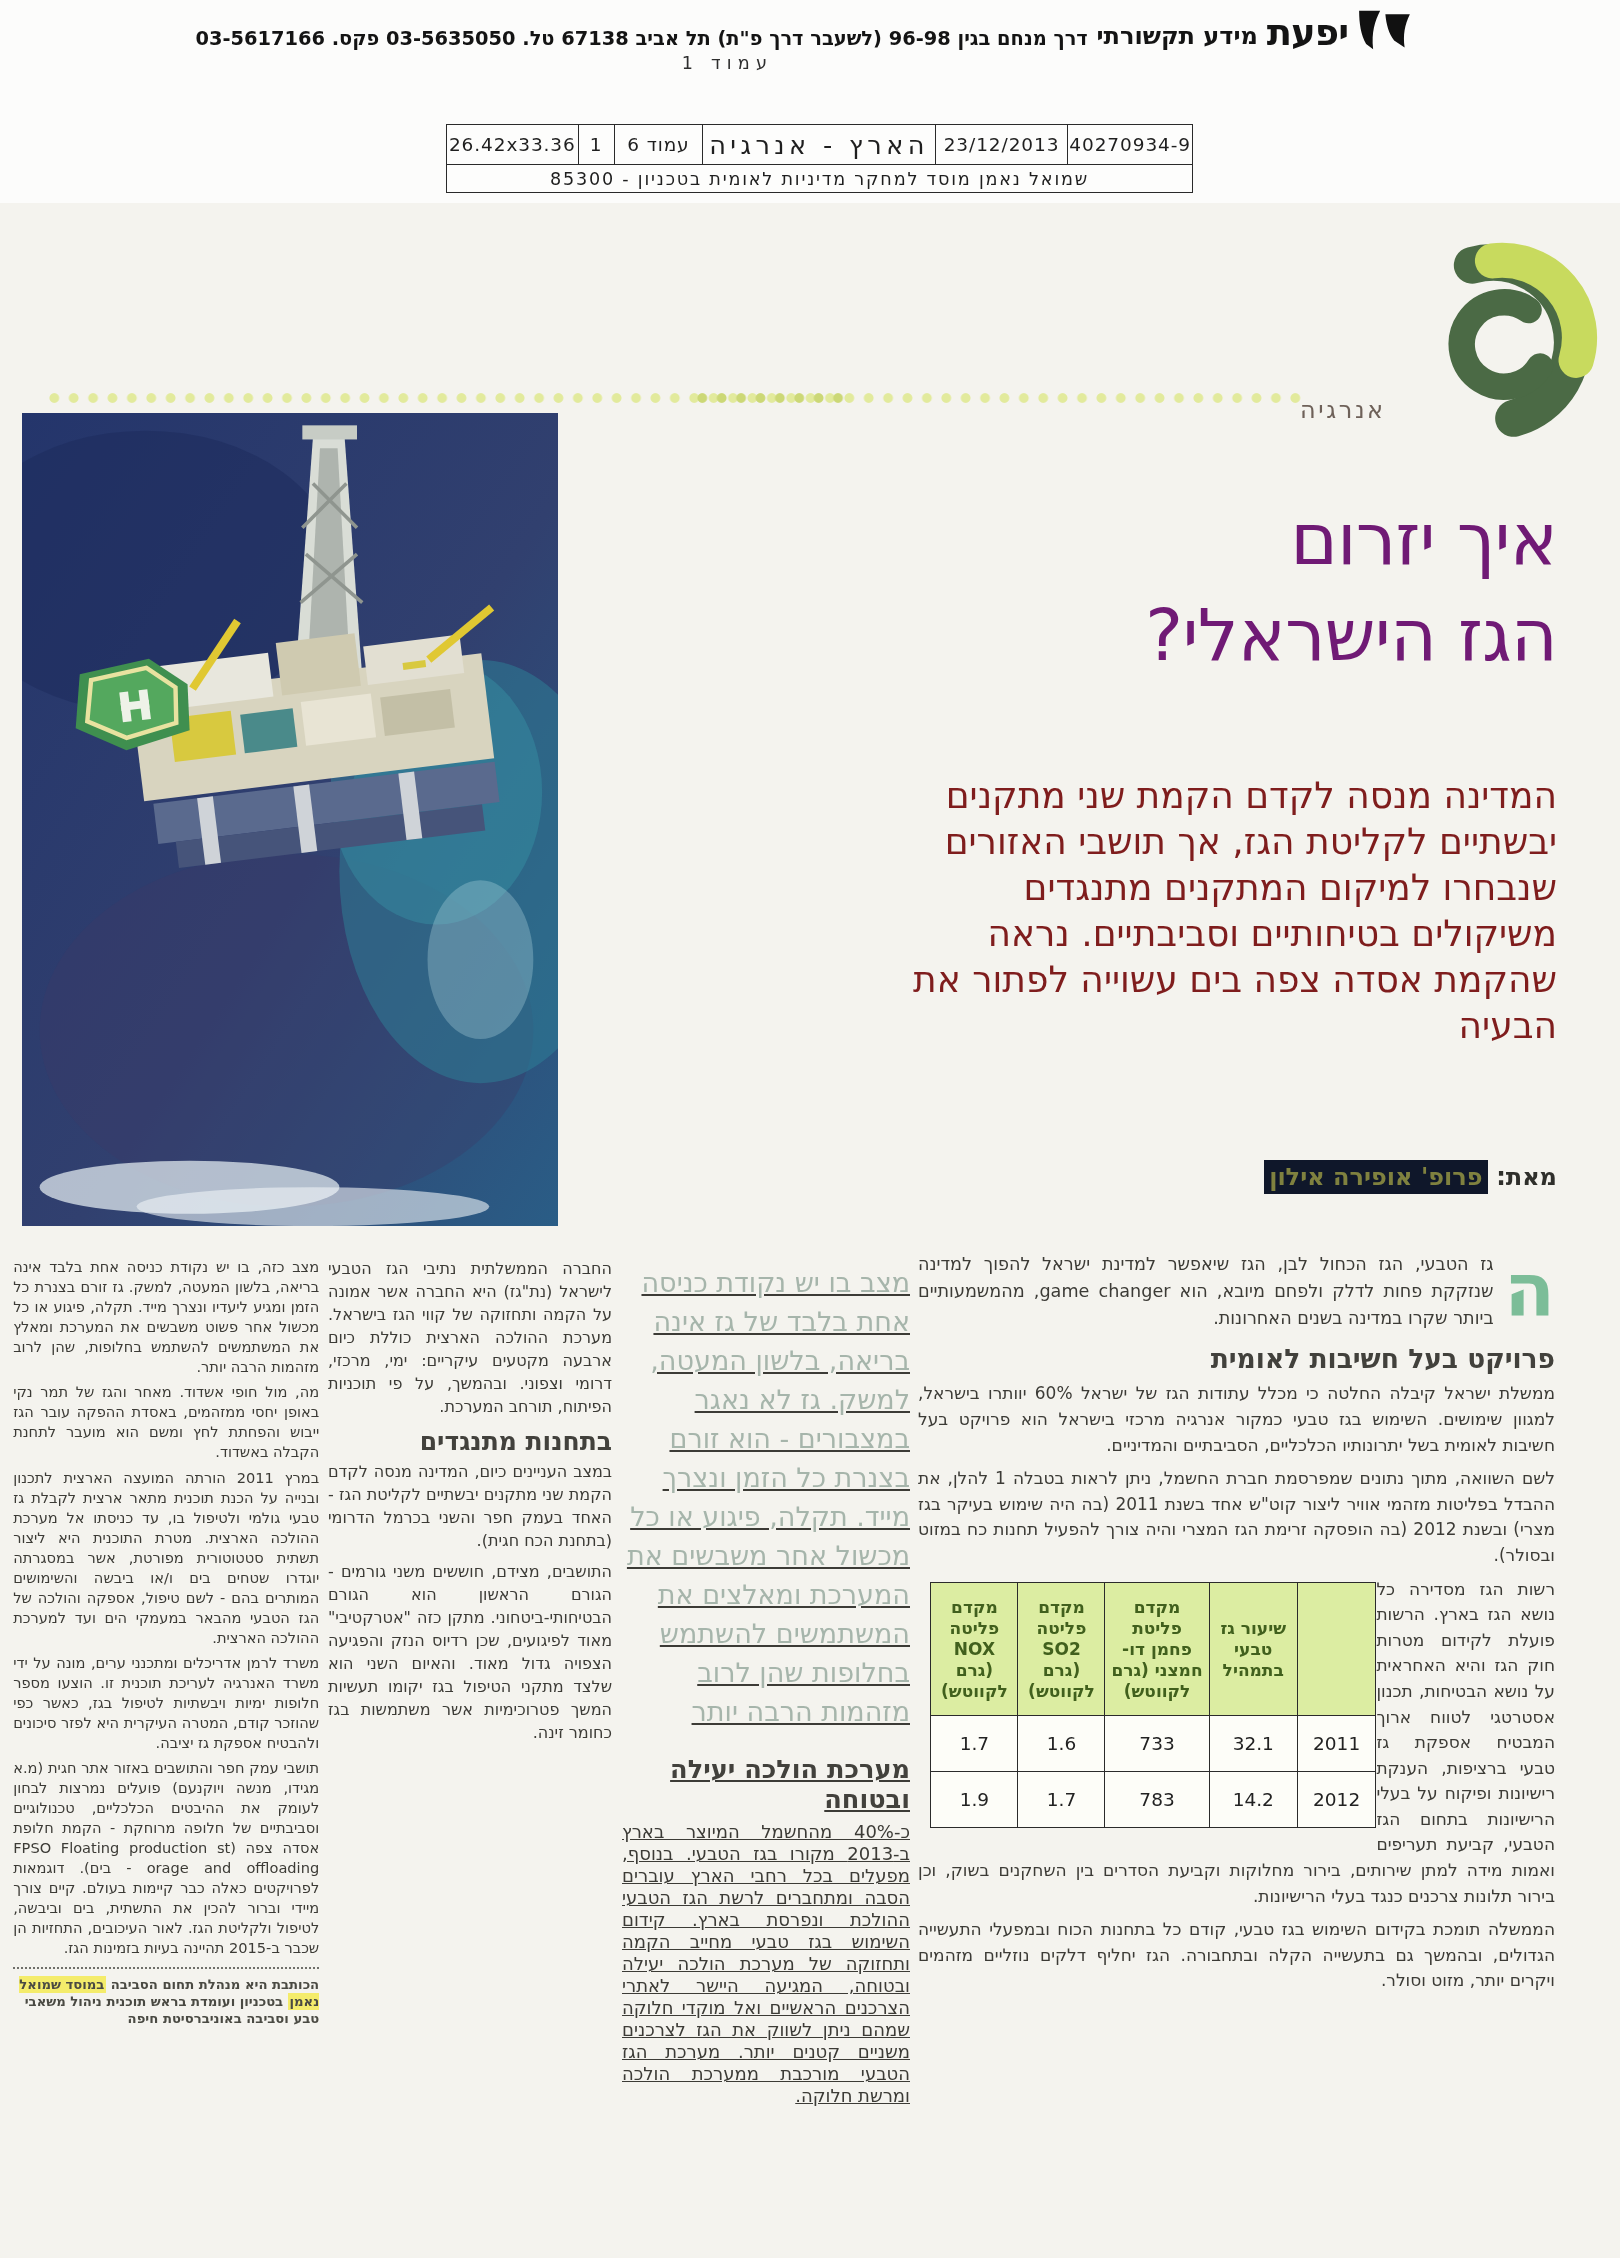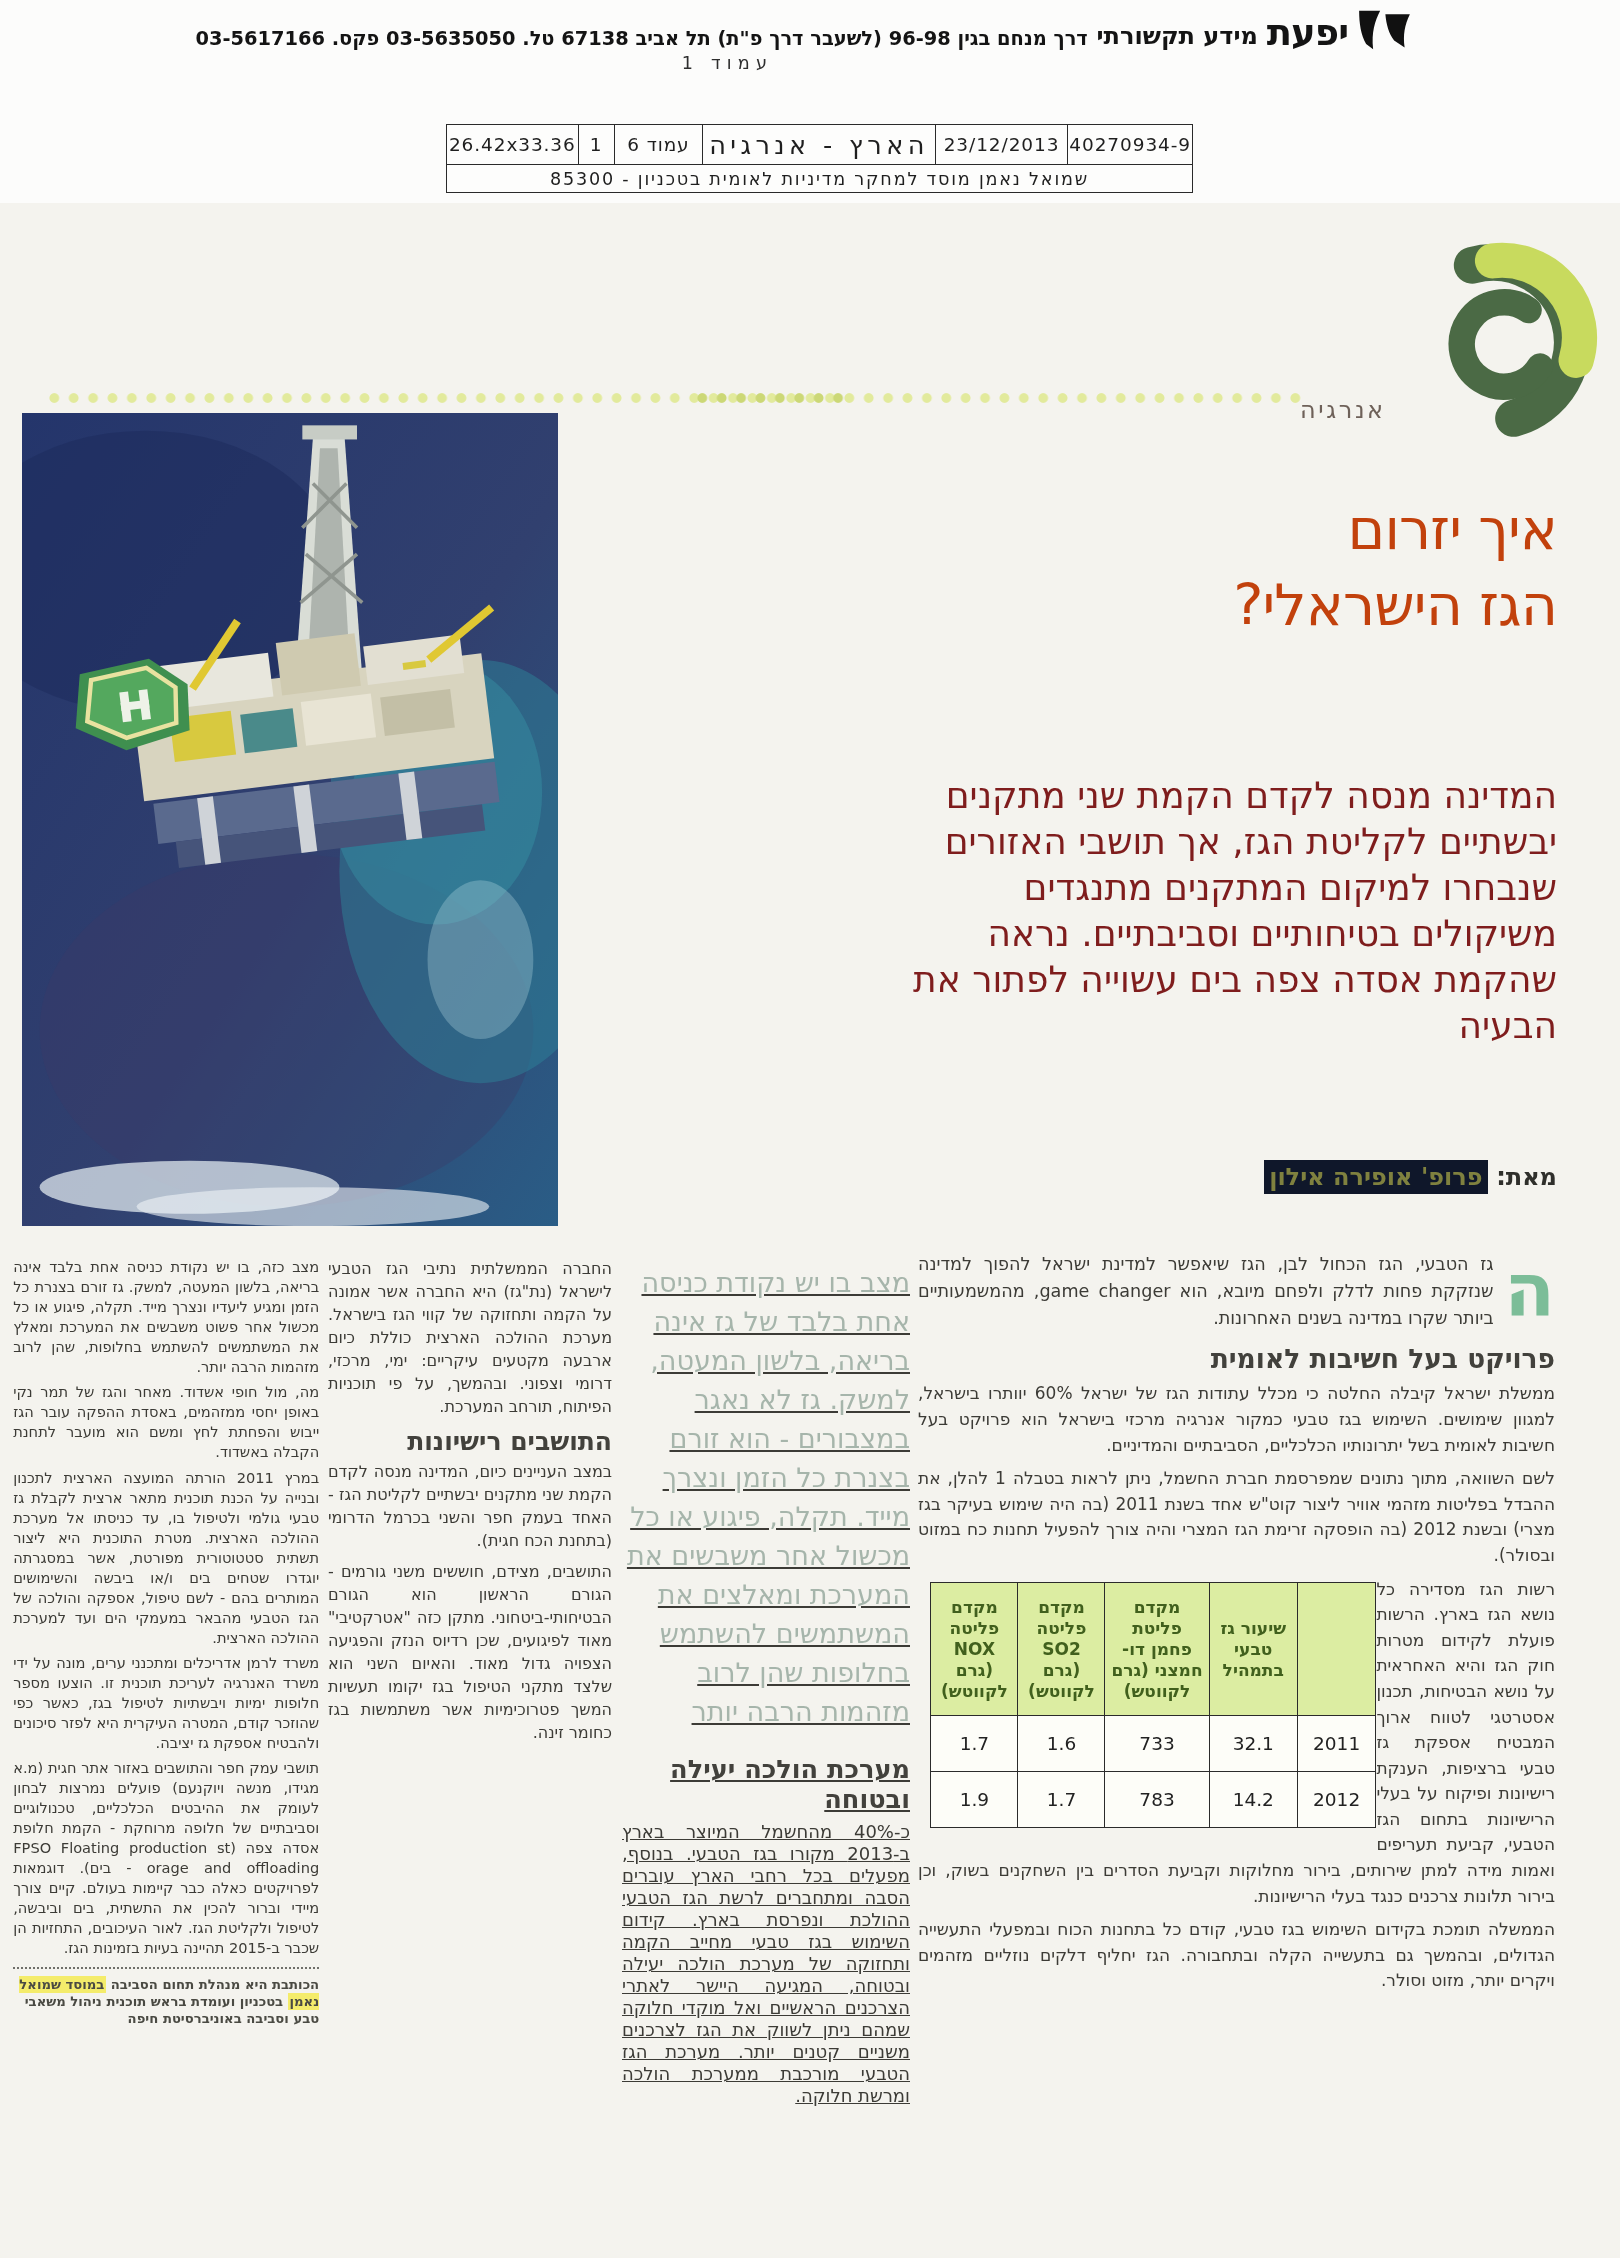--- a/index.html
+++ b/index.html
@@ -30,21 +30,21 @@
   #spiral-logo{top:240px;left:1401px;width:198px;height:201px;}
   #section-label{top:396px;left:1300px;width:99px;font-size:24px;letter-spacing:2.6px;color:#6e6159;direction:rtl;text-align:left;}
   .dotrow{top:391px;height:14px;background-image:radial-gradient(circle at 5.3px 7px,#e2ea9c 4.4px,rgba(0,0,0,0) 5.3px);background-size:19.4px 14px;background-repeat:repeat-x;}
   #dots-main{left:49px;width:1253px;}
   #dots-dark{left:697px;width:150px;background-image:radial-gradient(circle at 5.3px 7px,#ccd876 4.4px,rgba(0,0,0,0) 5.3px);}
 
   
   #photo{top:413px;left:22px;width:536px;height:813px;background:#273a69;}
 
   
-  #headline{top:491px;right:64px;width:794px;direction:rtl;text-align:right;font-size:57px;line-height:1.34;color:#c2410c;letter-spacing:-0.9px;}
+  #headline{top:491px;right:64px;width:794px;direction:rtl;text-align:right;font-size:72px;line-height:1.34;color:#701a75;letter-spacing:-0.9px;}
   #subheadline{top:773px;right:64px;width:684px;direction:rtl;text-align:right;font-size:36px;line-height:1.28;color:#7f1d1d;}
   #byline{top:1163px;right:64px;direction:rtl;font-size:24px;color:#2f2f2b;font-weight:bold;}
   #byline .hl{background:#0f172a;color:#7f813f;padding:2.6px 5.3px;}
 
   
   .col{direction:rtl;text-align:justify;color:#3c3b36;}
   .col p{margin:0 0 8px 0;}
   .bodyhead{font-weight:bold;color:#42413c;margin:12.4px 0 7px 0;text-align:right;}
 
   #col-wide{top:1251px;left:918px;width:637px;font-size:17.6px;line-height:27px;}
@@ -216,21 +216,21 @@
   </div>
 
   <div class="abs col" id="col-quote">
     <div id="pull-quote">מצב בו יש נקודת כניסה אחת בלבד של גז אינה בריאה, בלשון המעטה, למשק. גז לא נאגר במצבורים - הוא זורם בצנרת כל הזמן ונצרך מייד. תקלה, פיגוע או כל מכשול אחר משבשים את המערכת ומאלצים את המשתמשים להשתמש בחלופות שהן לרוב מזהמות הרבה יותר</div>
     <div class="bodyhead">מערכת הולכה יעילה ובטוחה</div>
     <p class="body">כ-40% מהחשמל המיוצר בארץ ב-2013 מקורו בגז הטבעי. בנוסף, מפעלים בכל רחבי הארץ עוברים הסבה ומתחברים לרשת הגז הטבעי ההולכת ונפרסת בארץ. קידום השימוש בגז טבעי מחייב הקמה ותחזוקה של מערכת הולכה יעילה ובטוחה, המגיעה היישר לאתרי הצרכנים הראשיים ואל מוקדי חלוקה שמהם ניתן לשווק את הגז לצרכנים משניים קטנים יותר. מערכת הגז הטבעי מורכבת ממערכת הולכה ומרשת חלוקה.</p>
   </div>
 
   <div class="abs col" id="col-mid">
     <p>החברה הממשלתית נתיבי הגז הטבעי לישראל (נת"גז) היא החברה אשר אמונה על הקמה ותחזוקה של קווי הגז בישראל. מערכת ההולכה הארצית כוללת כיום ארבעה מקטעים עיקריים: ימי, מרכזי, דרומי וצפוני. ובהמשך, על פי תוכניות הפיתוח, תורחב המערכת.</p>
-    <div class="bodyhead">התושבים רישיונות</div>
+    <div class="bodyhead">בתחנות מתנגדים</div>
     <p>במצב העניינים כיום, המדינה מנסה לקדם הקמת שני מתקנים יבשתיים לקליטת הגז - האחד בעמק חפר והשני בכרמל הדרומי (בתחנת הכח חגית).</p>
     <p>התושבים, מצידם, חוששים משני גורמים - הגורם הראשון הוא הגורם הבטיחותי-ביטחוני. מתקן כזה "אטרקטיבי" מאוד לפיגועים, שכן רדיוס הנזק והפגיעה הצפויה גדול מאוד. והאיום השני הוא שלצד מתקני הטיפול בגז יקומו תעשיות המשך פטרוכימיות אשר משתמשות בגז כחומר זינה.</p>
   </div>
 
   <div class="abs col" id="col-left">
     <p>מצב כזה, בו יש נקודת כניסה אחת בלבד אינה בריאה, בלשון המעטה, למשק. גז זורם בצנרת כל הזמן ומגיע ליעדיו ונצרך מייד. תקלה, פיגוע או כל מכשול אחר פשוט משבשים את המערכת ומאלץ את המשתמשים להשתמש בחלופות, שהן לרוב מזהמות הרבה יותר.</p>
     <p>מה, מול חופי אשדוד. מאחר והגז של תמר נקי באופן יחסי ממזהמים, באסדת ההפקה עובר הגז ייבוש והפחתת לחץ ומשם הוא מועבר לתחנת הקבלה באשדוד.</p>
     <p>במרץ 2011 הורתה המועצה הארצית לתכנון ובנייה על הכנת תוכנית מתאר ארצית לקבלת גז טבעי גולמי ולטיפול בו, עד כניסתו אל מערכת ההולכה הארצית. מטרת התוכנית היא ליצור תשתית סטטוטורית מפורטת, אשר במסגרתה יוגדרו שטחים בים ו/או ביבשה והשימושים המותרים בהם - לשם טיפול, אספקה והולכה של הגז הטבעי מהבאר במעמקי הים ועד למערכת ההולכה הארצית.</p>
     <p>משרד לרמן אדריכלים ומתכנני ערים, מונה על ידי משרד האנרגיה לעריכת תוכנית זו. הוצעו מספר חלופות ימיות ויבשתיות לטיפול בגז, כאשר כפי שהוזכר קודם, המטרה העיקרית היא לפזר סיכונים ולהבטיח אספקת גז יציבה.</p>
     <p>תושבי עמק חפר והתושבים באזור אתר חגית (מ.א מגידו, מנשה ויוקנעם) פועלים נמרצות לבחון לעומק את ההיבטים הכלכליים, טכנולוגיים וסביבתיים של חלופה מרוחקת - הקמת חלופת אסדה צפה (FPSO Floating production st orage and offloading - בים). דוגמאות לפרויקטים כאלה כבר קיימות בעולם. קיים צורך מיידי וברור להכין את התשתית, בים וביבשה, לטיפול ולקליטת הגז. לאור העיכובים, התחזיות הן שכבר ב-2015 תהיינה בעיות בזמינות הגז.</p>

